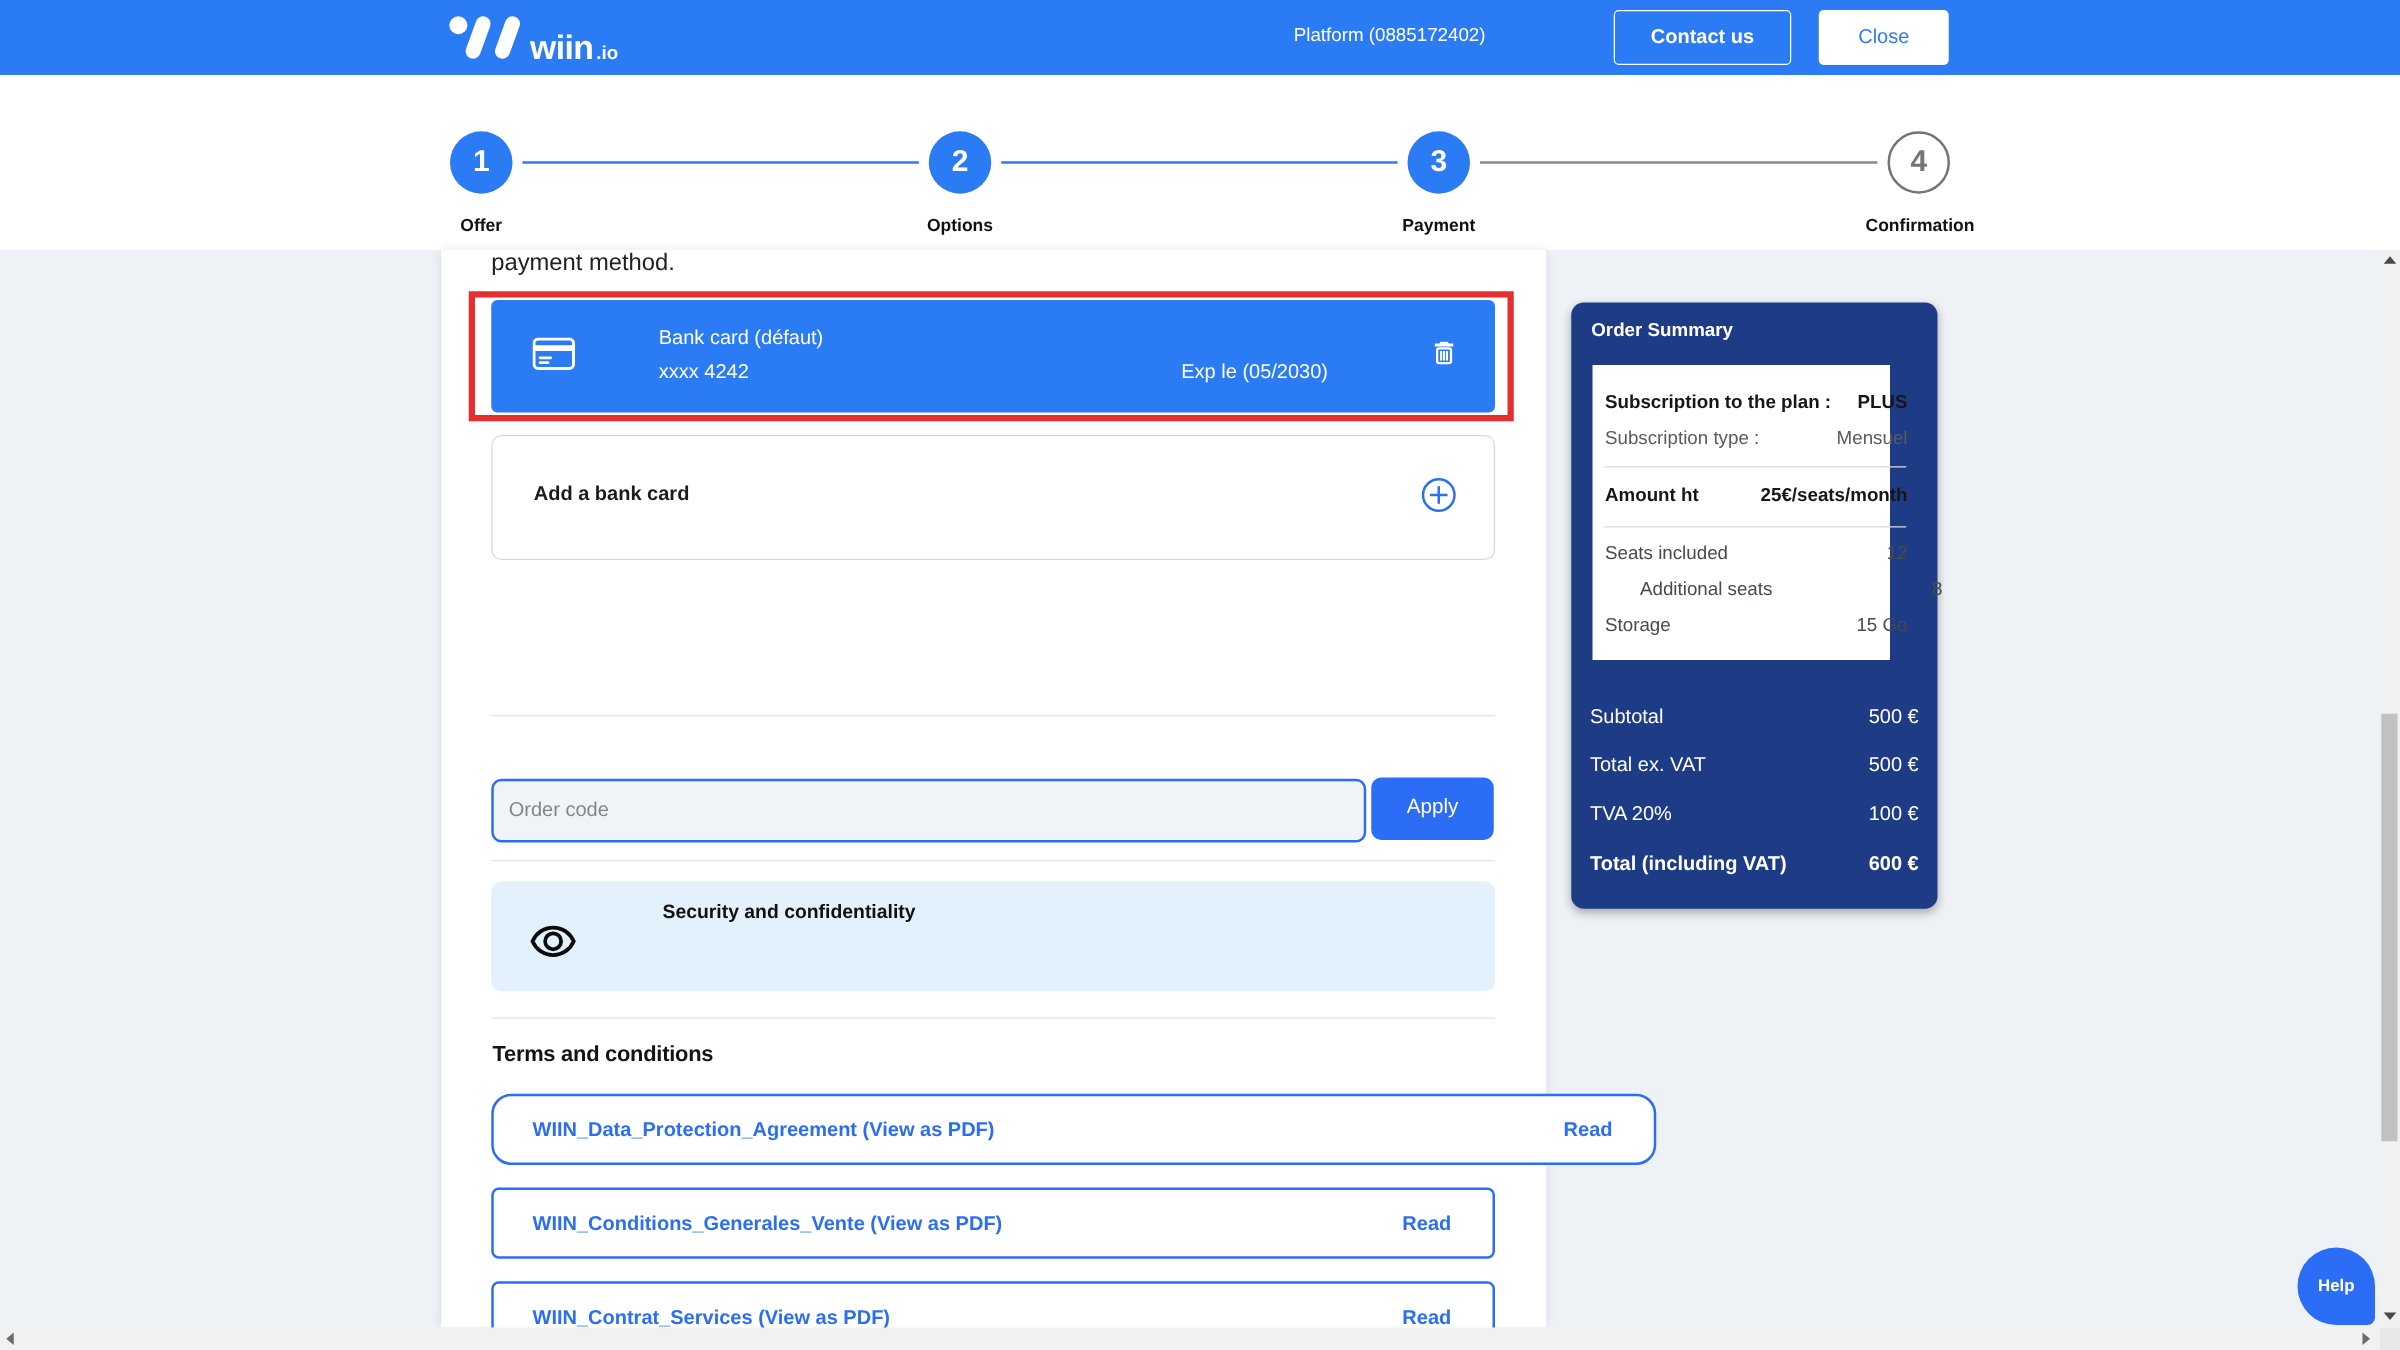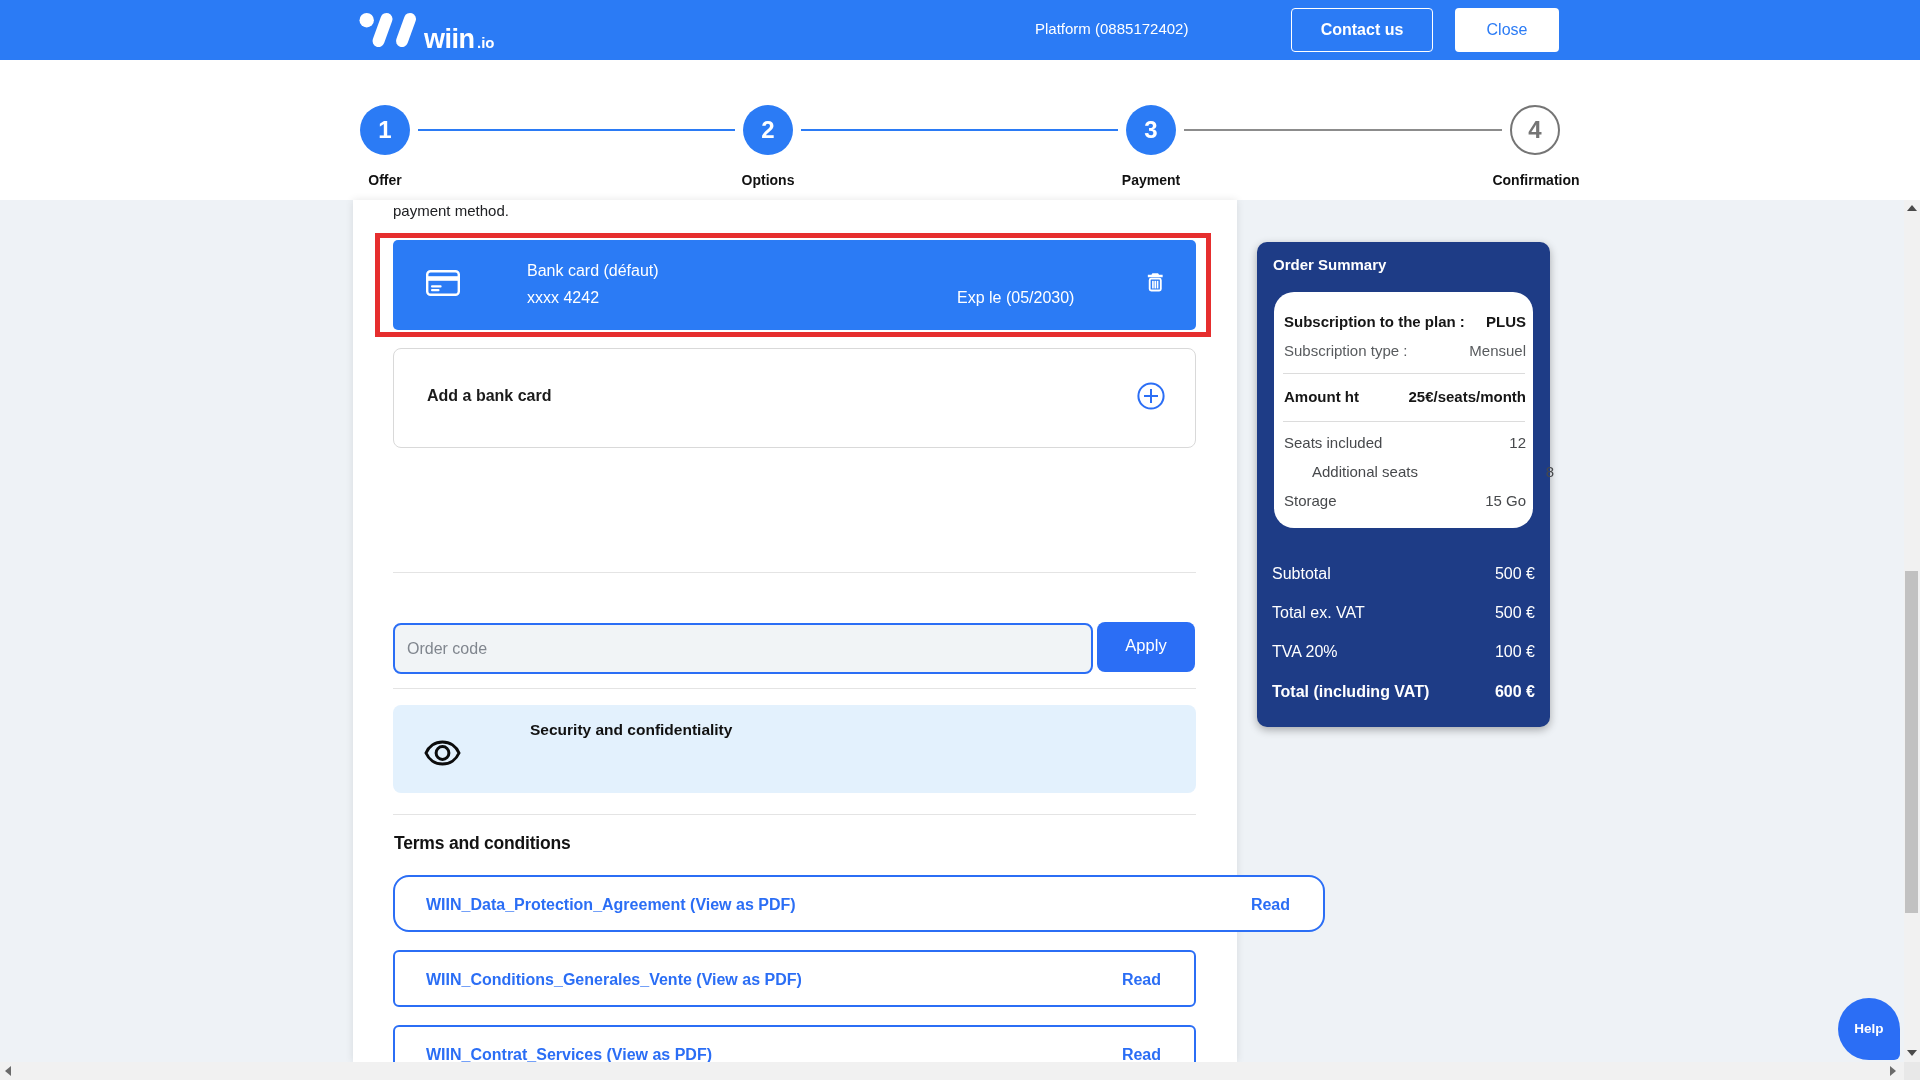--- a/index.html
+++ b/index.html
@@ -33,33 +33,33 @@
   <div class="abs" style="left:1184px;top:129px;width:318px;height:2px;background:#8c8c8c;"></div>
   <div class="abs" style="left:360px;top:105px;width:50px;height:50px;border-radius:50%;background:#2b7bf5;color:#fff;font-size:24px;font-weight:bold;text-align:center;line-height:50px;">1</div>
   <div class="abs" style="left:743px;top:105px;width:50px;height:50px;border-radius:50%;background:#2b7bf5;color:#fff;font-size:24px;font-weight:bold;text-align:center;line-height:50px;">2</div>
   <div class="abs" style="left:1126px;top:105px;width:50px;height:50px;border-radius:50%;background:#2b7bf5;color:#fff;font-size:24px;font-weight:bold;text-align:center;line-height:50px;">3</div>
   <div class="abs" style="left:1510px;top:105px;width:50px;height:50px;border-radius:50%;background:#fff;border:2px solid #757575;color:#757575;font-size:24px;font-weight:bold;text-align:center;line-height:46px;">4</div>
   <div class="abs" style="left:285px;top:172px;width:200px;height:16px;font-size:14px;font-weight:bold;color:#111;text-align:center;line-height:16px;">Offer</div>
   <div class="abs" style="left:668px;top:172px;width:200px;height:16px;font-size:14px;font-weight:bold;color:#111;text-align:center;line-height:16px;">Options</div>
   <div class="abs" style="left:1051px;top:172px;width:200px;height:16px;font-size:14px;font-weight:bold;color:#111;text-align:center;line-height:16px;">Payment</div>
   <div class="abs" style="left:1436px;top:172px;width:200px;height:16px;font-size:14px;font-weight:bold;color:#111;text-align:center;line-height:16px;">Confirmation</div>
 
-  <div class="abs" style="left:393px;top:202px;width:500px;height:18px;font-size:15px;color:#202124;line-height:18px;">payment method.</div>
+  <div class="abs" style="left:393px;top:202px;width:500px;height:18px;font-size:19px;color:#202124;line-height:18px;">payment method.</div>
 
   <div class="abs" style="left:375px;top:233px;width:836px;height:104px;border:5px solid #e62e2e;"></div>
   <div class="abs" style="left:393px;top:240px;width:803px;height:90px;background:#2b7bf5;border-radius:5px;">
     <svg class="abs" style="left:33px;top:30px;" width="34" height="26" viewBox="0 0 34 26">
       <rect x="1.2" y="1.2" width="31.6" height="23.6" rx="3.4" fill="none" stroke="#fff" stroke-width="2.4"></rect>
       <rect x="1.2" y="6.2" width="31.6" height="4.6" fill="#fff"></rect>
       <rect x="5" y="15.2" width="10.6" height="2.2" rx="1" fill="#fff"></rect>
       <rect x="5" y="19" width="8.5" height="2.2" rx="1" fill="#fff"></rect>
     </svg>
     <div class="abs" style="left:134px;top:21px;height:19px;color:#fff;font-size:16px;line-height:19px;">Bank card (défaut)</div>
     <div class="abs" style="left:134px;top:48px;height:19px;color:#fff;font-size:16px;line-height:19px;">xxxx 4242</div>
-    <div class="abs" style="left:552px;top:48px;height:19px;color:#fff;font-size:16px;line-height:19px;margin-left:12px;">Exp le (05/2030)</div>
+    <div class="abs" style="left:552px;top:48px;height:19px;color:#fff;font-size:16px;line-height:19px;">Exp le (05/2030)</div>
     <svg class="abs" style="left:754px;top:33px;" width="16.5" height="18.5" viewBox="0 0 15 17">
       <path d="M4.9 0.3 h5.2 l0.9 1.4 h3.3 v2.1 H0.7 v-2.1 h3.3 z" fill="#fff"></path>
       <rect x="2.4" y="5.2" width="10.2" height="10.9" rx="1.4" fill="none" stroke="#fff" stroke-width="1.7"></rect>
       <rect x="4.6" y="7.2" width="1.5" height="7" fill="#fff"></rect>
       <rect x="6.75" y="7.2" width="1.5" height="7" fill="#fff"></rect>
       <rect x="8.9" y="7.2" width="1.5" height="7" fill="#fff"></rect>
     </svg>
   </div>
 
   <div class="abs" style="left:393px;top:348px;width:803px;height:100px;background:#fff;border:1px solid #d9d9d9;border-radius:8px;">
@@ -101,21 +101,21 @@
     <div class="abs" style="left:31px;top:18px;height:20px;color:#2b6ef5;font-size:16px;font-weight:bold;line-height:20px;">WIIN_Conditions_Generales_Vente (View as PDF)</div>
     <div class="abs" style="right:33px;top:18px;height:20px;color:#2b6ef5;font-size:16px;font-weight:bold;line-height:20px;">Read</div>
   </div>
   <div class="abs" style="left:393px;top:1025px;width:803px;height:57px;border:2px solid #2b6ef5;border-radius:6px;background:#fff;">
     <div class="abs" style="left:31px;top:18px;height:20px;color:#2b6ef5;font-size:16px;font-weight:bold;line-height:20px;">WIIN_Contrat_Services (View as PDF)</div>
     <div class="abs" style="right:33px;top:18px;height:20px;color:#2b6ef5;font-size:16px;font-weight:bold;line-height:20px;">Read</div>
   </div>
 
   <div class="abs" style="left:1257px;top:242px;width:293px;height:485px;background:#1e3c86;border-radius:10px;box-shadow:0 3px 8px rgba(0,0,0,0.3);">
     <div class="abs" style="left:16px;top:14px;height:17px;color:#fff;font-size:15px;font-weight:bold;line-height:17px;">Order Summary</div>
-    <div class="abs" style="left:17px;top:50px;width:259px;height:236px;background:#fff;border-radius:20px;">
+    <div class="abs" style="left:17px;top:50px;width:238px;height:236px;background:#fff;border-radius:0;">
       <div class="abs" style="left:10px;top:21px;width:242px;height:18px;font-size:15px;font-weight:bold;color:#161616;line-height:18px;">Subscription to the plan :<span style="float:right">PLUS</span></div>
       <div class="abs" style="left:10px;top:50px;width:242px;height:18px;font-size:15px;color:#585b5e;line-height:18px;">Subscription type :<span style="float:right">Mensuel</span></div>
       <div class="abs" style="left:9px;top:81px;width:242px;height:1px;background:#dcdcdc;"></div>
       <div class="abs" style="left:10px;top:96px;width:242px;height:18px;font-size:15px;font-weight:bold;color:#161616;line-height:18px;">Amount ht<span style="float:right">25€/seats/month</span></div>
       <div class="abs" style="left:9px;top:129px;width:242px;height:1px;background:#dcdcdc;"></div>
       <div class="abs" style="left:10px;top:142px;width:242px;height:18px;font-size:15px;color:#47494c;line-height:18px;">Seats included<span style="float:right">12</span></div>
       <div class="abs" style="left:10px;top:171px;width:242px;height:18px;font-size:15px;color:#47494c;line-height:18px;margin-left:28px;">Additional seats<span style="float:right">8</span></div>
       <div class="abs" style="left:10px;top:200px;width:242px;height:18px;font-size:15px;color:#47494c;line-height:18px;">Storage<span style="float:right">15 Go</span></div>
     </div>
     <div class="abs" style="left:15px;top:322px;width:263px;height:19px;color:#fff;font-size:16px;line-height:19px;">Subtotal<span style="float:right">500 €</span></div>

